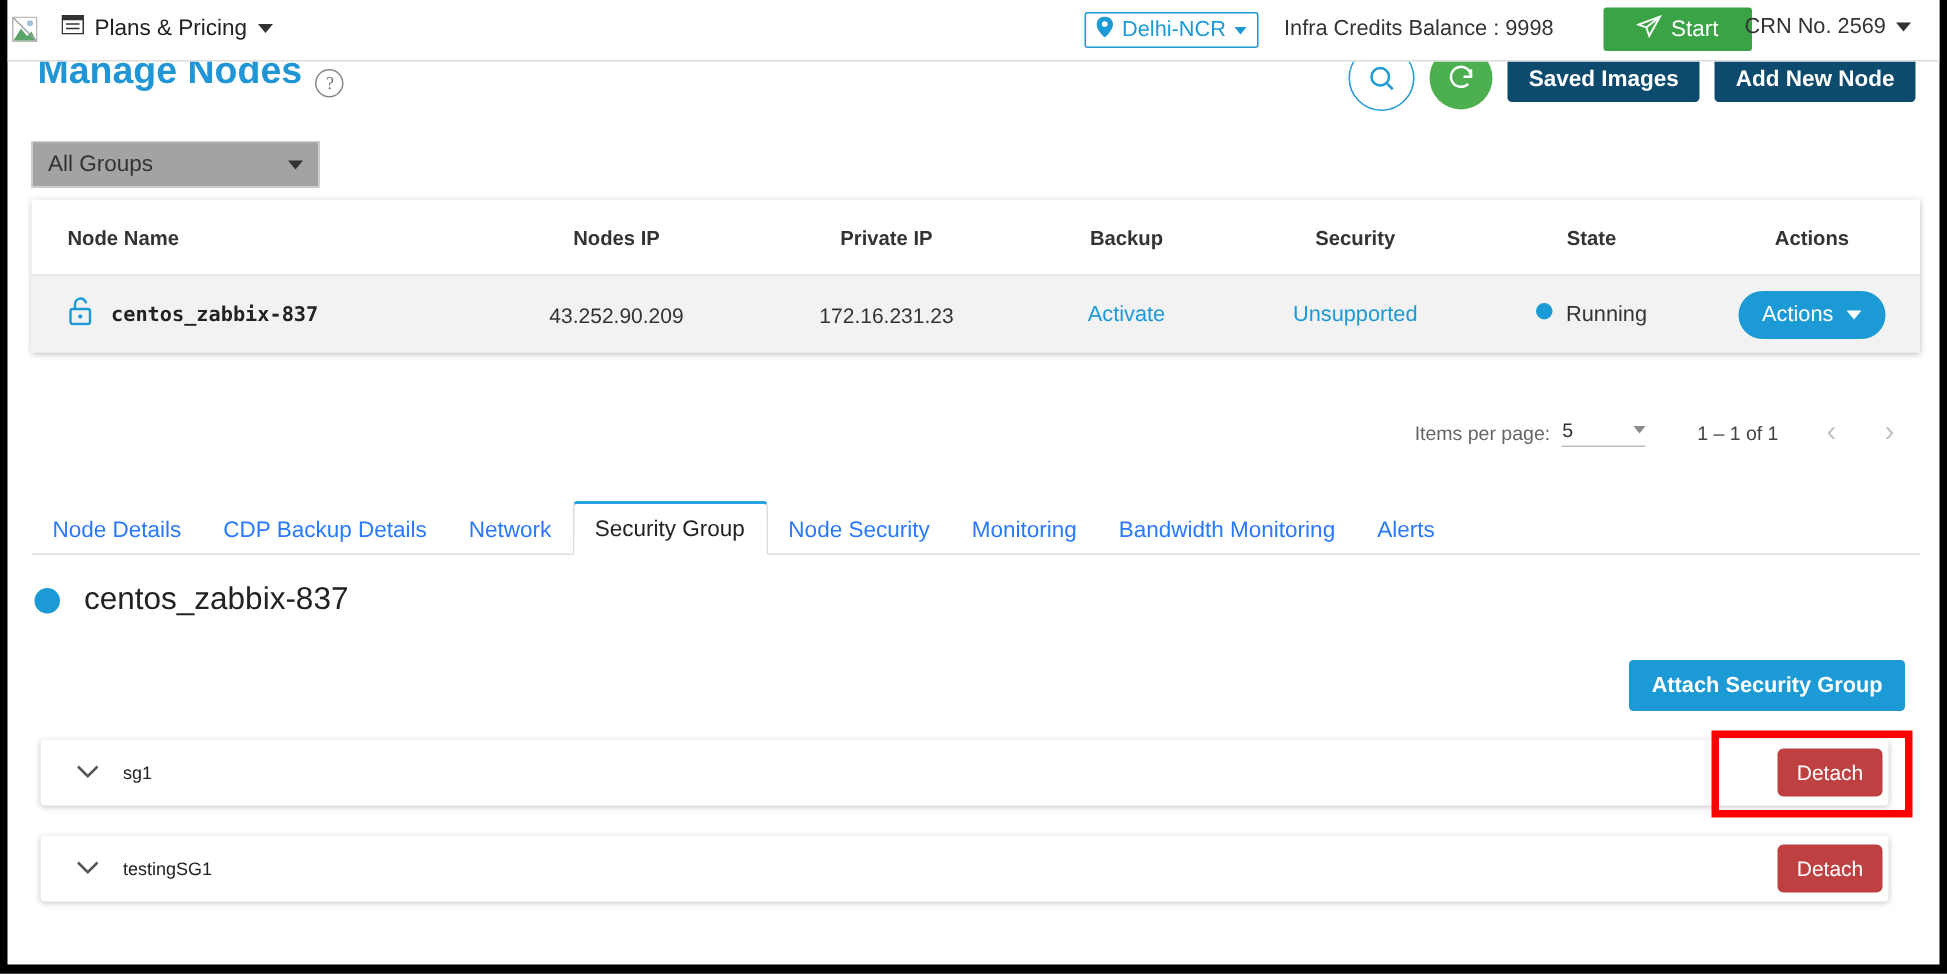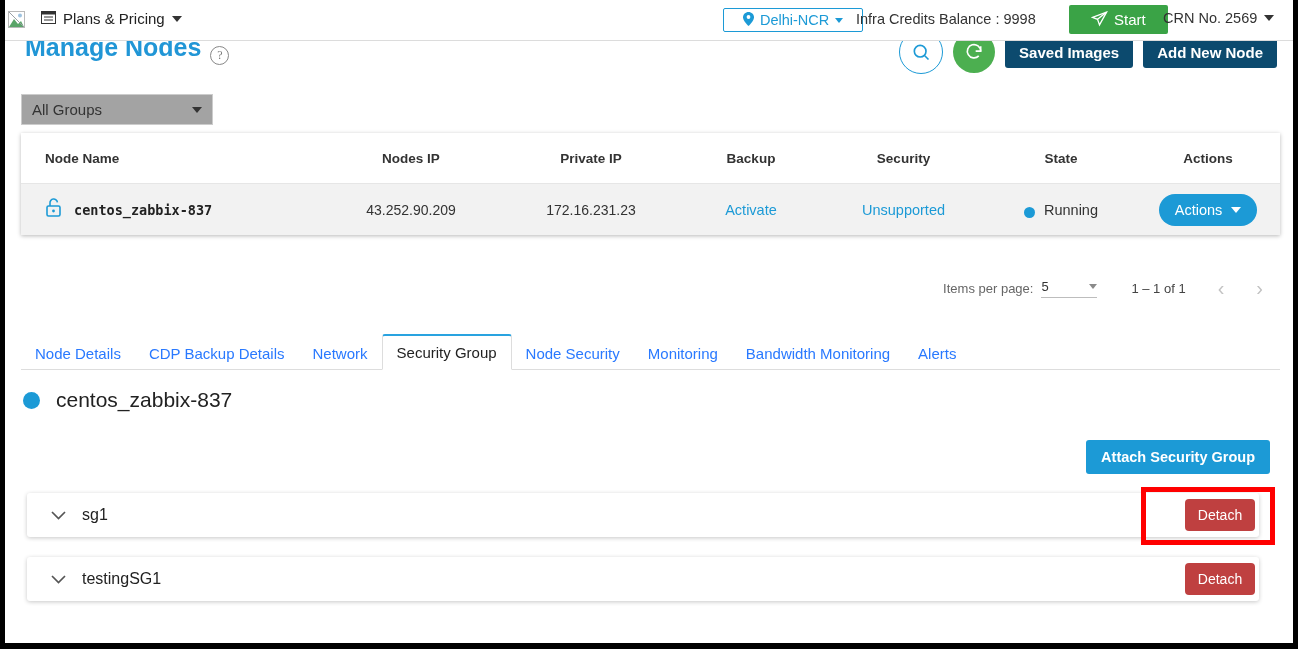--- a/index.html
+++ b/index.html
@@ -45,21 +45,21 @@
     border-right: 5px solid transparent;
     border-top: 6px solid #333;
     display:inline-block;
   }
   .region-box {
     position: absolute; left: 718px; top: 8px;
     height: 24px;
     box-sizing: border-box;
     border: 1px solid #1c9ad6;
     border-radius: 2px;
-    padding: 0 19px;
+    padding: 0 7px;
     display: flex; align-items: center; gap: 6px;
     color: #1c9ad6; font-size: 14.5px;
     cursor: pointer;
   }
   .region-box .caret-d {
     border-top-color: #1c9ad6;
     border-left-width:4px; border-right-width:4px; border-top-width:5px;
   }
   .balance {
     position: absolute; left: 851px; top: 11px;
@@ -153,21 +153,21 @@
   .c-sec    { width: 165px; text-align: center; }
   .c-state  { width: 150px; text-align: center; }
   .c-act    { width: 144px; text-align: center; }
   .mono {
     font-family: "DejaVu Sans Mono", monospace;
     font-size: 13.5px; font-weight: bold; color: #222;
   }
   .cell-val { font-size: 14px; color: #333; }
   .link { color: #1c9ad6; font-size: 14.5px; cursor: pointer; }
   .dot { width: 11px; height: 11px; border-radius: 50%; background: #1c9ad6; display:inline-block; }
-  .state-wrap { display: flex; align-items: flex-end; justify-content: center; gap: 9px; font-size: 14.5px; color: #333; }
+  .state-wrap { display: flex; align-items: flex-start; justify-content: center; gap: 9px; font-size: 14.5px; color: #333; }
   .actions-pill {
     display: inline-flex; align-items: center; gap: 9px;
     background: #1c9ad6; color: #fff; font-size: 14.5px;
     height: 32px; padding: 0 16px; border-radius: 17px;
     cursor: pointer;
   }
   .actions-pill .caret-d { border-top-color: #fff; }
 
   
   .paginator {
@@ -236,21 +236,21 @@
     box-shadow: 0 1px 4px rgba(0,0,0,0.22);
     border-radius: 3px;
     display: flex; align-items: center;
   }
   .panel-1 { top: 493px; }
   .panel-2 { top: 557px; }
   .chev {
     margin-left: 24px; margin-right: 16px;
     color: #555;
   }
-  .panel-label { font-size: 16px; color: #222; }
+  .panel-label { font-size: 12px; color: #222; }
   .detach-btn {
     position: absolute; right: 0px;
     width: 70px; height: 32px;
     background: #bf4040; color: #fff;
     font-size: 14px;
     border-radius: 4px;
     display: flex; align-items: center; justify-content: center;
     cursor: pointer;
   }
   .detach-1 { right: 4px; }

